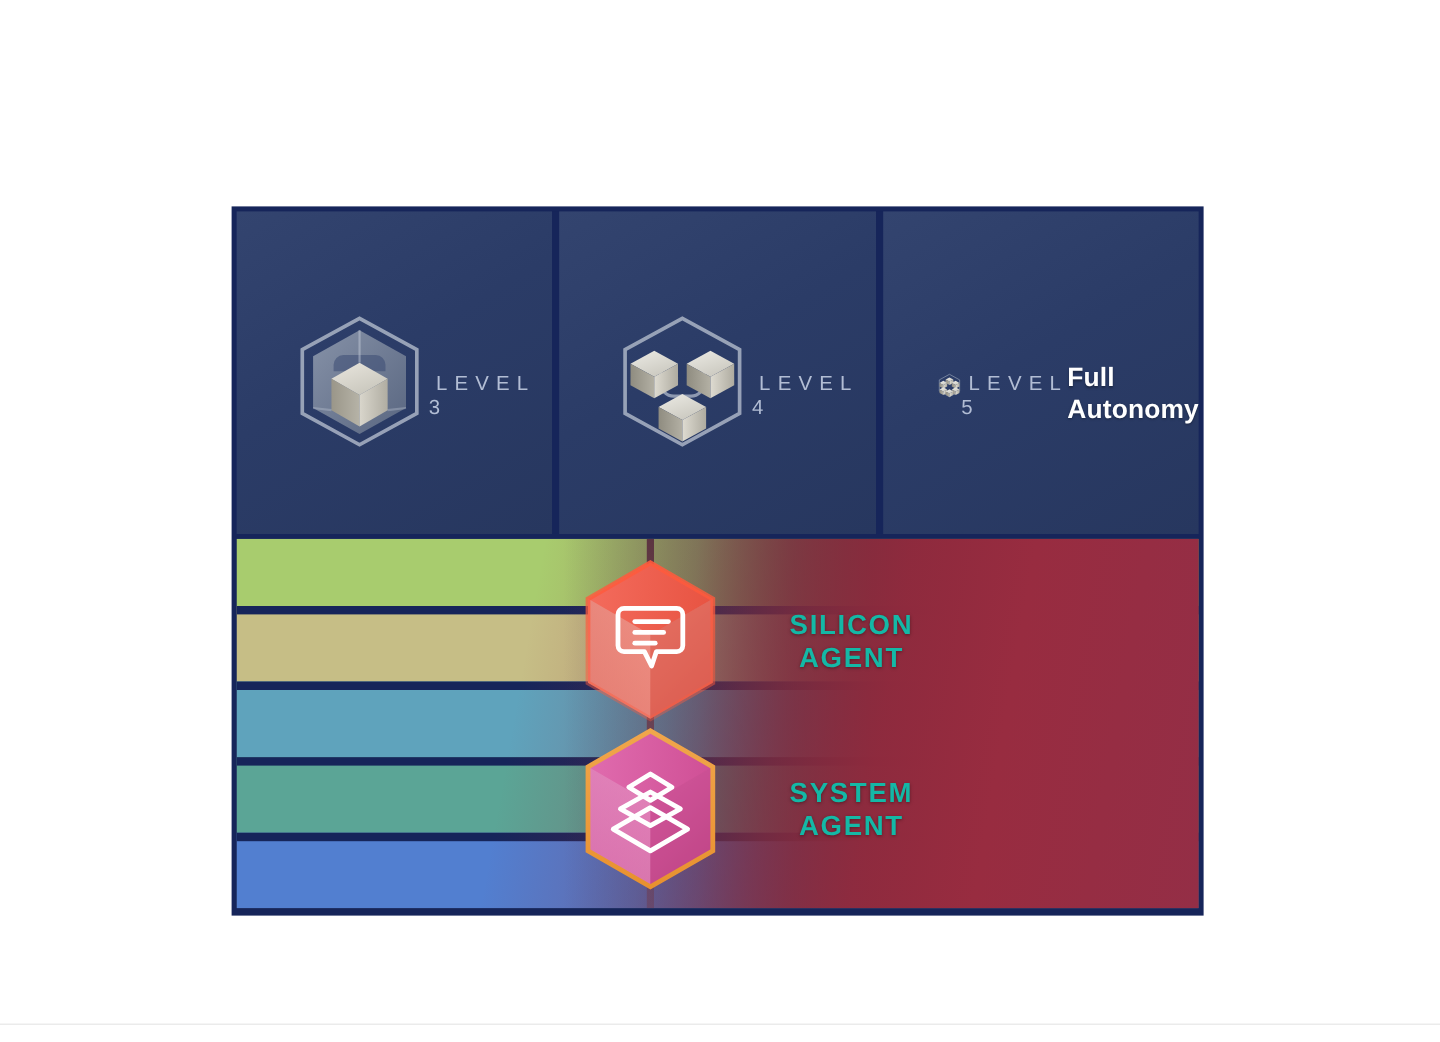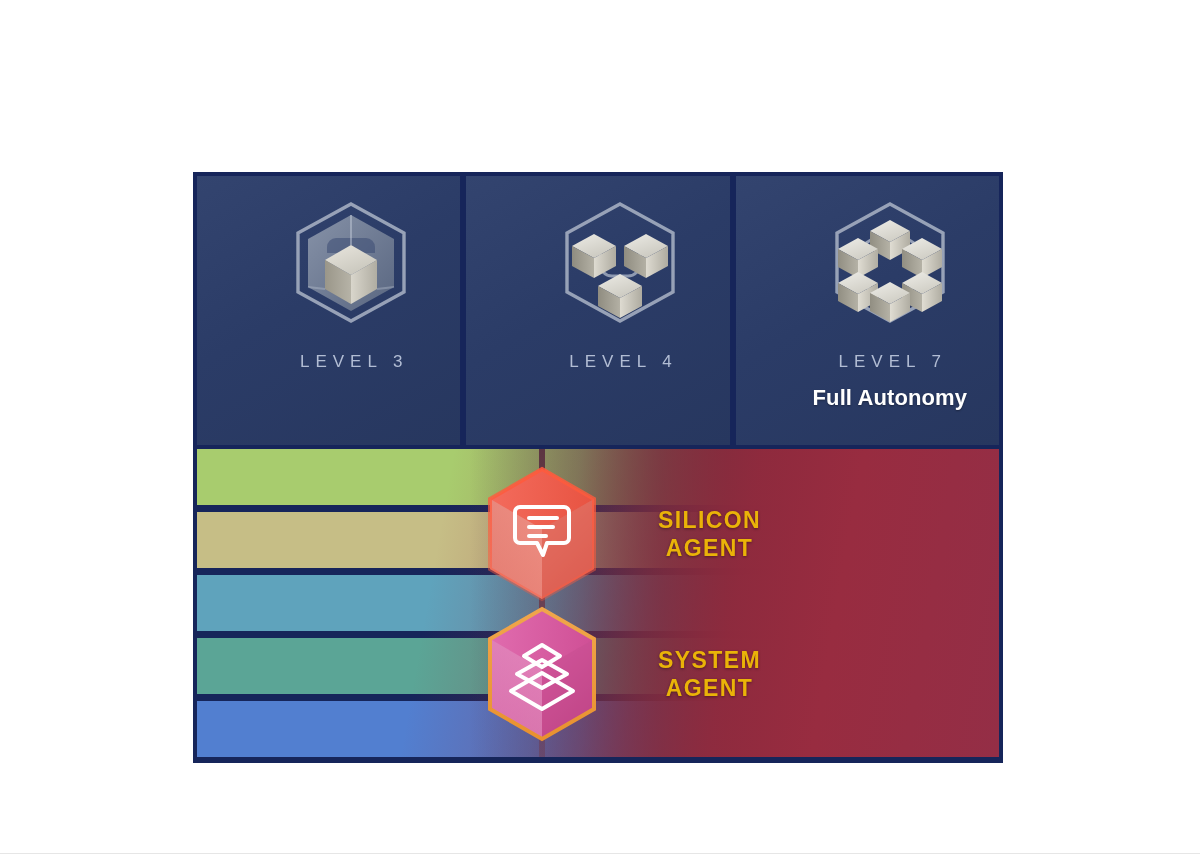--- a/index.html
+++ b/index.html
@@ -60,21 +60,21 @@
     display: flex;
     background: #16255a;
     box-sizing: border-box;
   }
 
   .level-card {
     position: relative;
     flex: 1 1 0;
     background: linear-gradient(150deg, #33446f 0%, #2b3c67 45%, #27375f 100%);
     display: flex;
-    flex-direction: column;
+    flex-direction: row;
     align-items: center;
     justify-content: flex-start;
     padding-top: 22px;
     box-sizing: border-box;
     overflow: hidden;
     padding-left: 45px;
   }
 
   .level-card + .level-card {
     margin-left: 6px;
@@ -201,21 +201,21 @@
   }
 
   .badge-wrap svg {
     display: block;
     width: 100%;
     height: 100%;
     overflow: visible;
   }
 
   .agent-label {
-    color: #eab308;
+    color: #14b8a6;
     font-size: 23px;
     font-weight: 700;
     letter-spacing: 1.4px;
     line-height: 1.22;
     text-align: center;
     text-shadow: 0 1px 3px rgba(0,0,0,0.4);
     white-space: pre-line;
   }
 </style>
 </head>
@@ -369,21 +369,21 @@
                 <polygon points="116,85 116,103 96,114 96,96" fill="url(#cRightC)"></polygon>
               </g>
 
               <g>
                 <polygon points="64,84 84,95 64,106 44,95" fill="url(#cTopC)"></polygon>
                 <polygon points="44,95 64,106 64,124 44,113" fill="url(#cLeftC)"></polygon>
                 <polygon points="84,95 84,113 64,124 64,106" fill="url(#cRightC)"></polygon>
               </g>
             </svg>
           </div>
-          <div class="level-kicker">LEVEL 7</div>
+          <div class="level-kicker">LEVEL 5</div>
           <div class="level-title">Full Autonomy</div>
         </div>
       </div>
 
       <div id="agents-band">
 
         <div id="stripes">
           <div class="stripe" style="background:#a8cc6e"></div>
           <div class="stripe" style="background:#c6be86"></div>
           <div class="stripe" style="background:#5fa3bc"></div>

